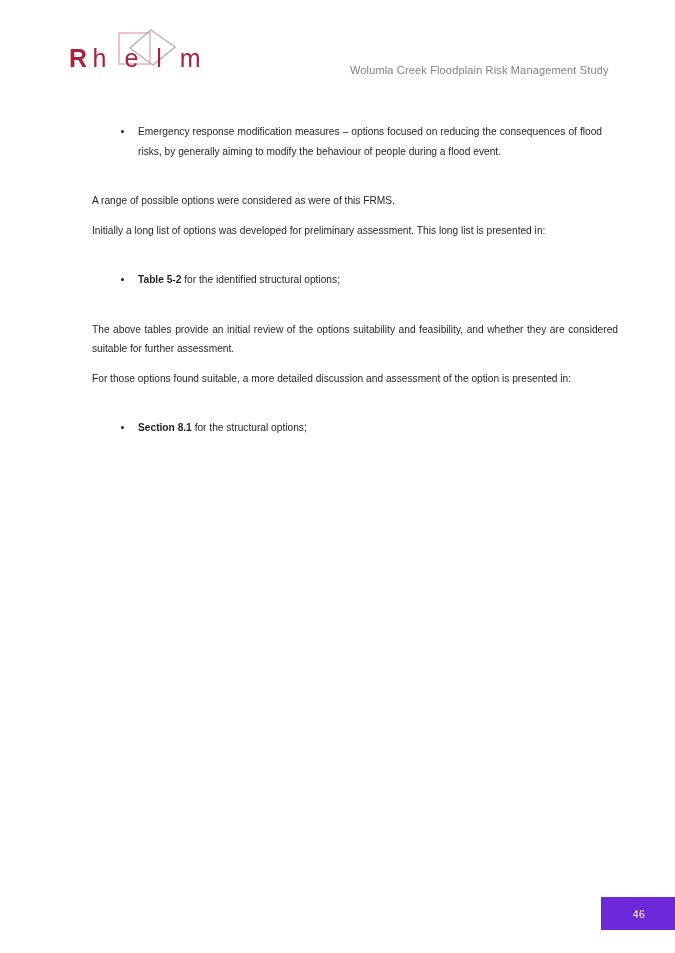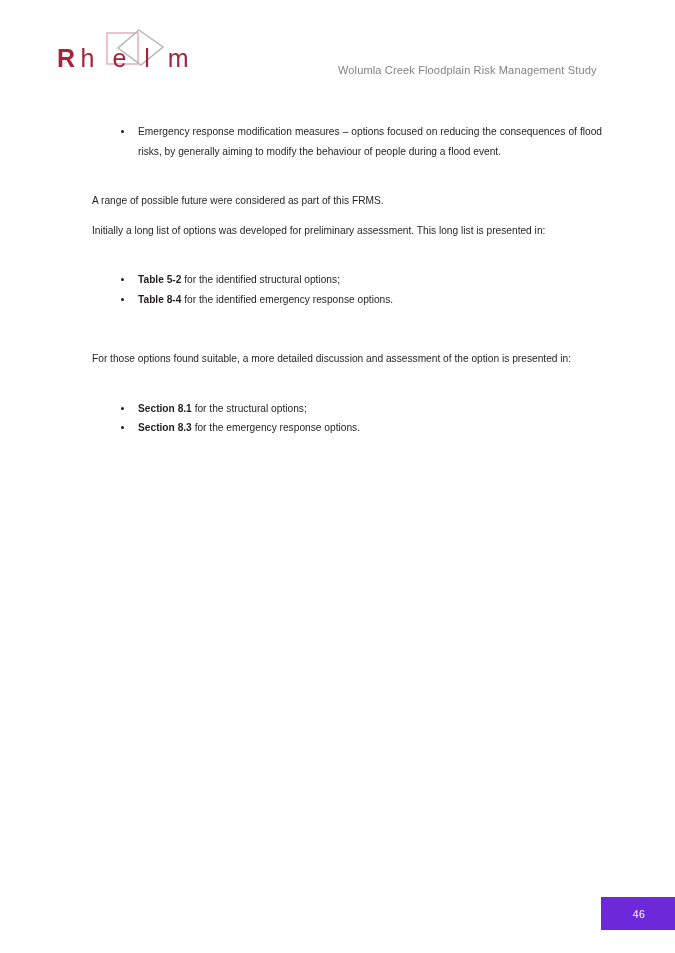--- a/index.html
+++ b/index.html
@@ -18,21 +18,21 @@
 
   .page {
     position: absolute;
     inset: 0;
     background: #ffffff;
   }
 
   
   .page-header {
     position: absolute;
-    left: 0;
+    left: 12px;
     top: 0;
     width: 572px;
     height: 96px;
   }
 
   .logo {
     position: absolute;
     left: 57px;
     top: 28px;
     width: 130px;
@@ -163,57 +163,50 @@
 
     <ul class="bullets">
       <li>
         <span class="bullet-dot"></span>
         <span>Emergency response modification measures – options focused on reducing the consequences of flood risks, by generally aiming to modify the behaviour of people during a flood event.</span>
       </li>
     </ul>
 
     <div class="gap-md"></div>
 
-    <p class="para">A range of possible future were considered as part of this FRMS.</p>
+    <p class="para">A range of possible options were considered as were of this FRMS.</p>
 
     <div class="gap-sm"></div>
 
     <p class="para">Initially a long list of options was developed for preliminary assessment. This long list is presented in:</p>
 
     <div class="gap-md"></div>
 
     <ul class="bullets">
       <li>
         <span class="bullet-dot"></span>
         <span class="lead">Table 5-2</span><span> for the identified structural options;</span>
       </li>
-      <li>
-        <span class="bullet-dot"></span>
-        <span class="lead">Table 8-4</span><span> for the identified emergency response options.</span>
-      </li>
     </ul>
 
     <div class="gap-md"></div>
 
+    <p class="para">The above tables provide an initial review of the options suitability and feasibility, and whether they are considered suitable for further assessment.</p>
 
     <div class="gap-sm"></div>
 
     <p class="para">For those options found suitable, a more detailed discussion and assessment of the option is presented in:</p>
 
     <div class="gap-md"></div>
 
     <ul class="bullets">
       <li>
         <span class="bullet-dot"></span>
         <span class="lead">Section 8.1</span><span> for the structural options;</span>
       </li>
-      <li>
-        <span class="bullet-dot"></span>
-        <span class="lead">Section 8.3</span><span> for the emergency response options.</span>
-      </li>
     </ul>
 
   </div>
 
   <div class="page-number-box">
     <span>46</span>
   </div>
 
 </div>
 

